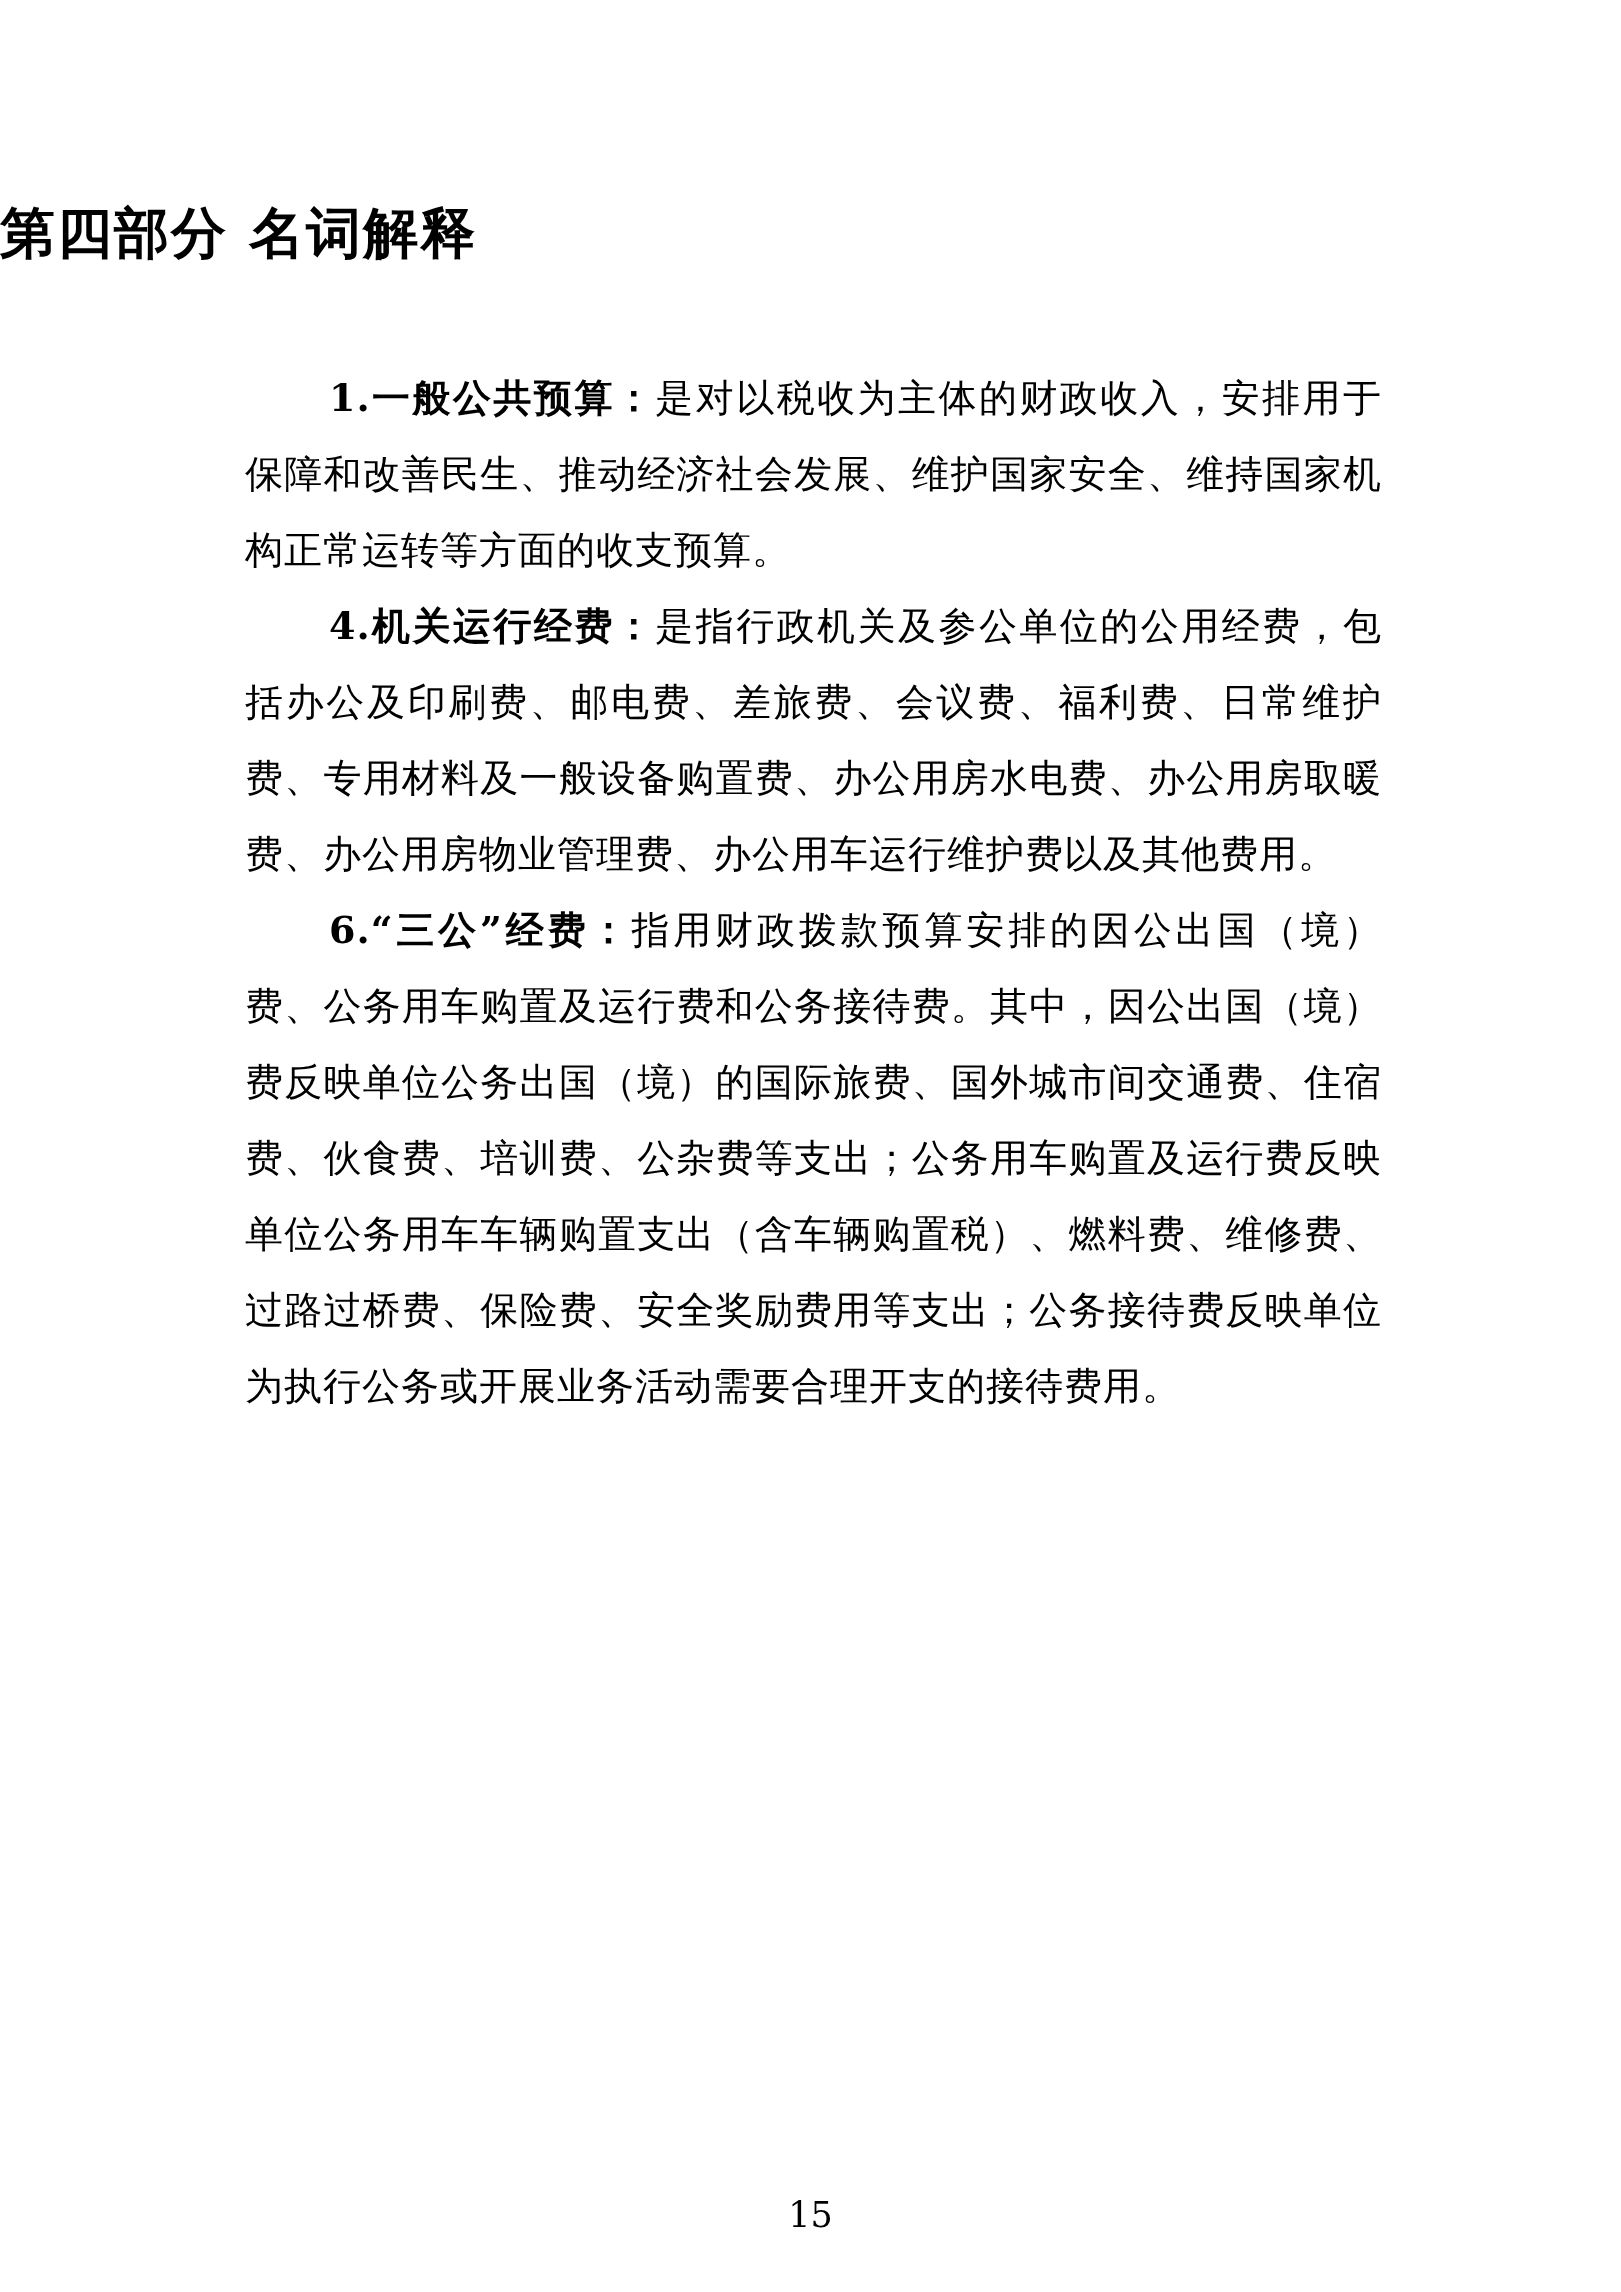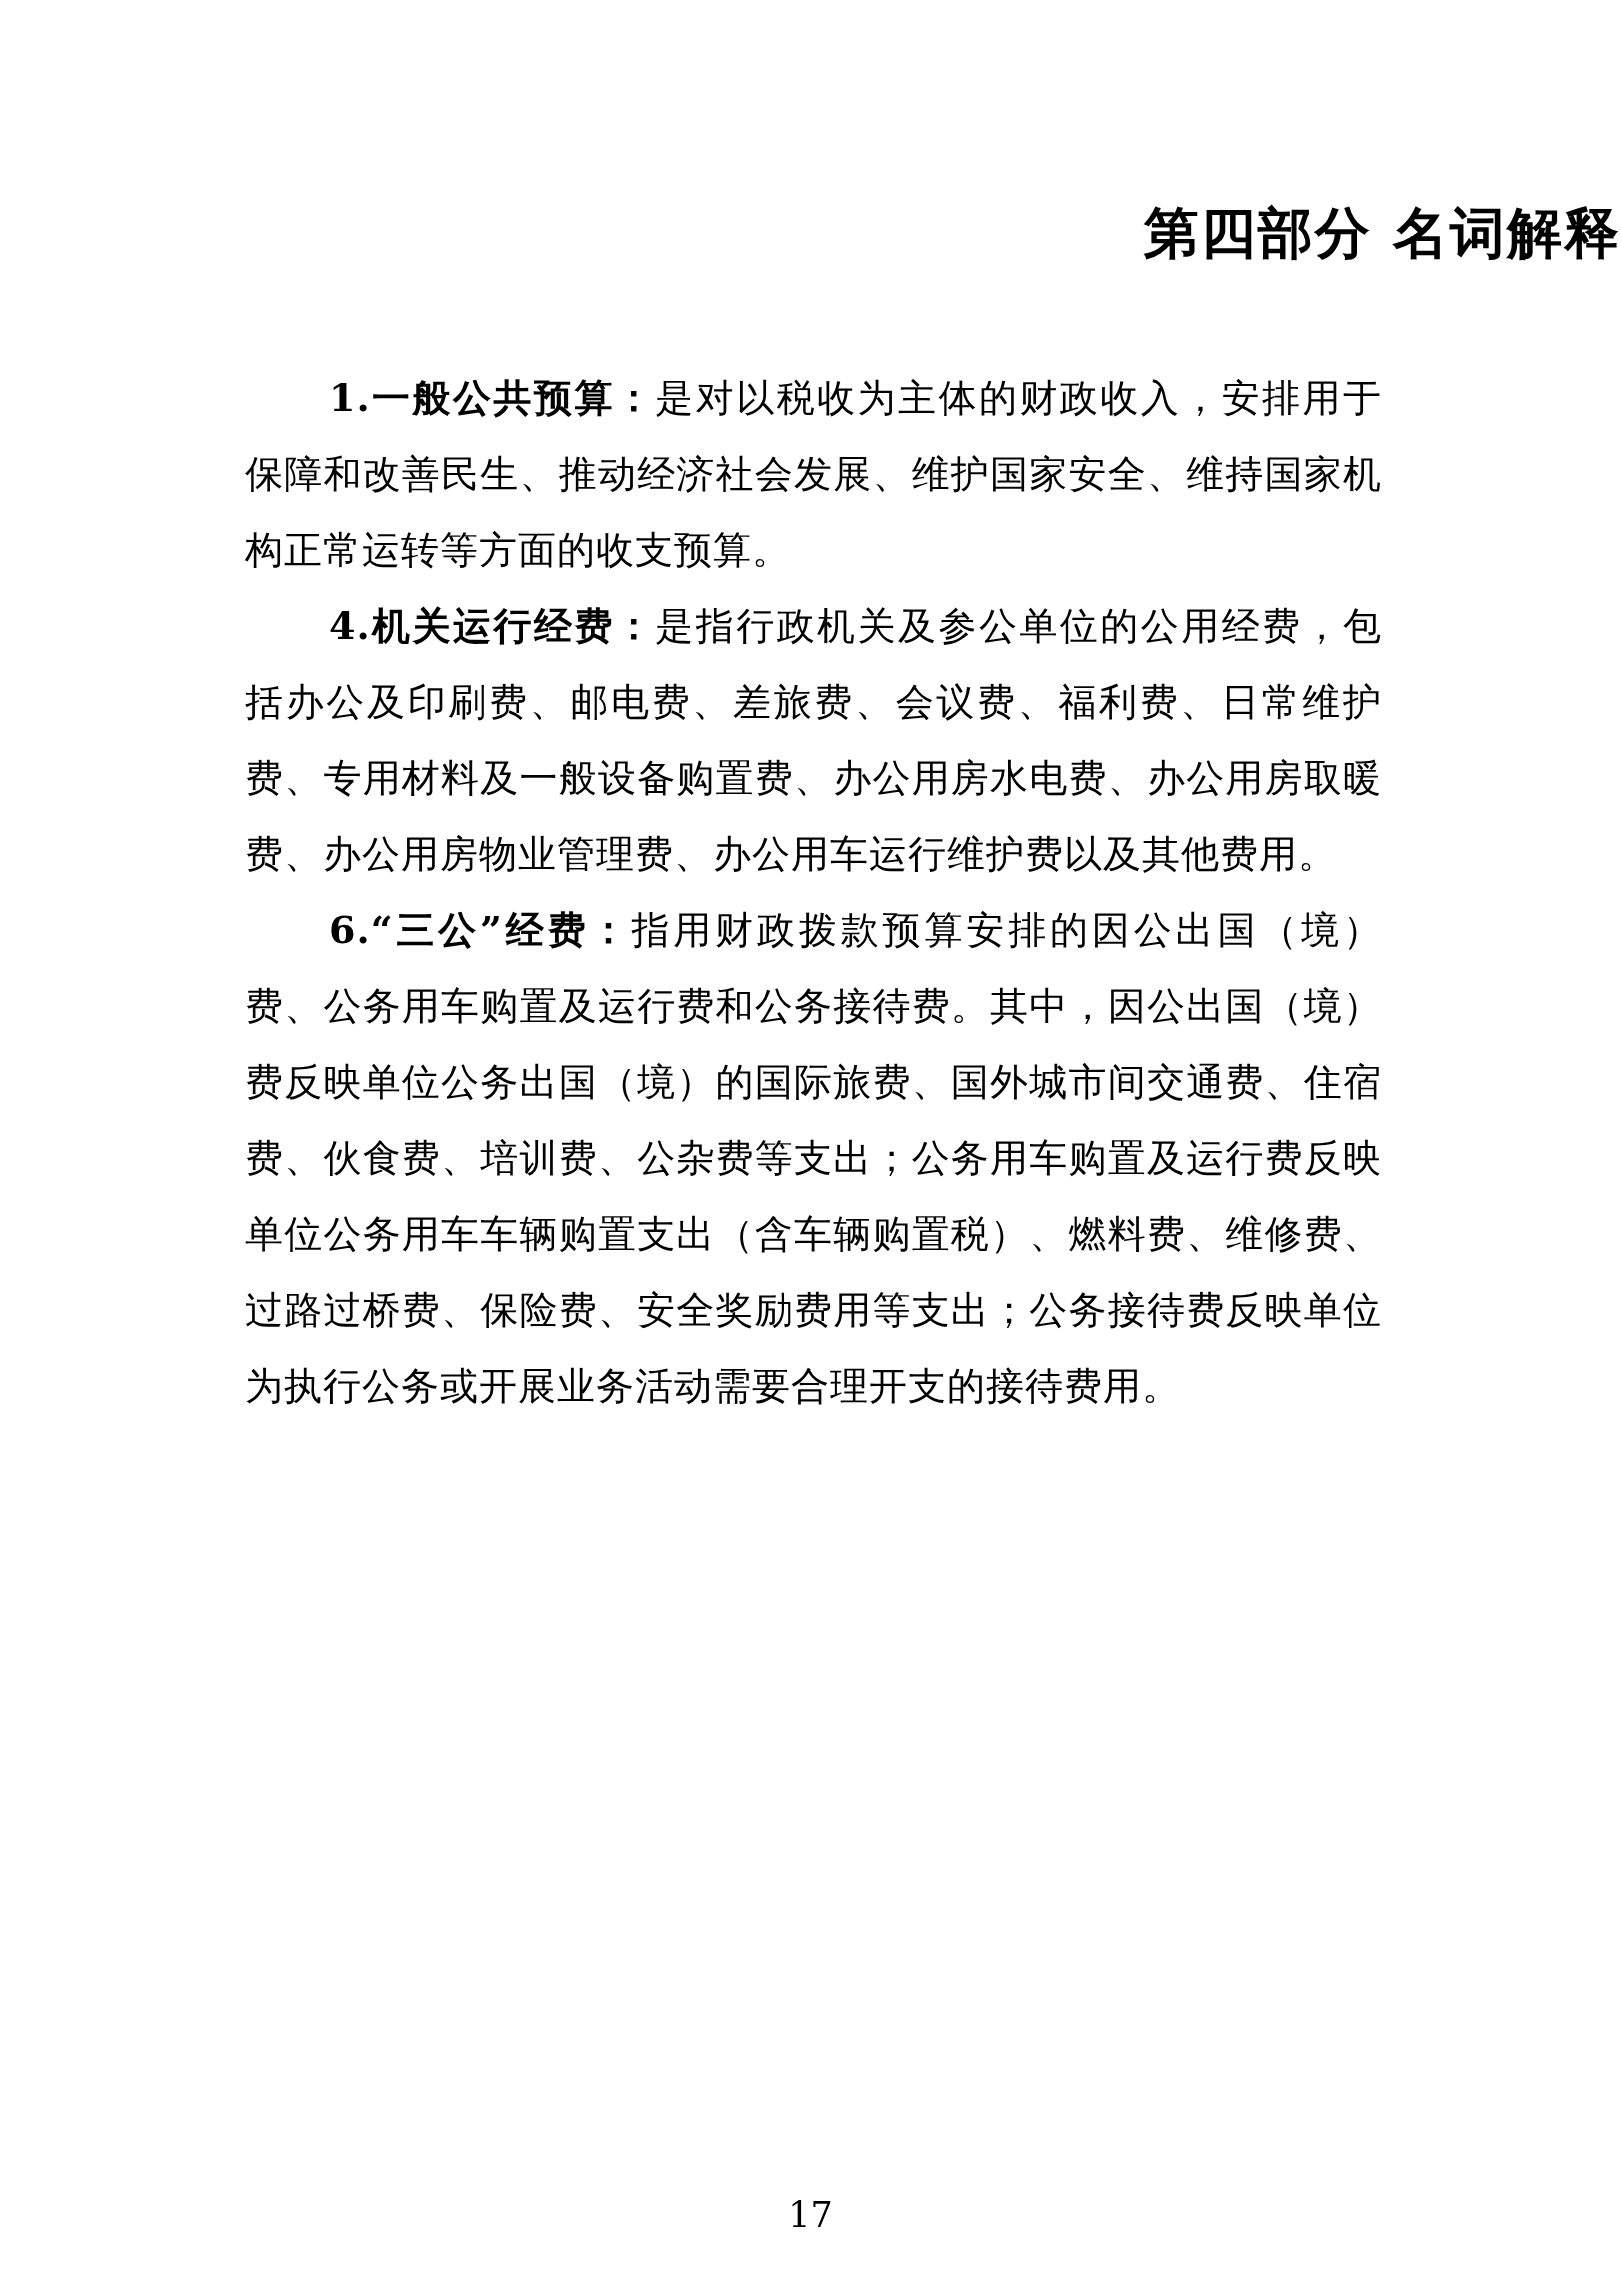--- a/index.html
+++ b/index.html
@@ -15,21 +15,21 @@
     color: #000000;
     overflow: hidden;
     font-family: "DejaVu Serif", "Liberation Serif", serif;
   }
   .doc-title {
     position: absolute;
     top: 194px;
     left: 0;
     width: 100%;
     margin: 0;
-    text-align: right;
+    text-align: left;
     font-size: 55px;
     line-height: 78px;
     font-weight: 700;
     letter-spacing: 2px;
     color: #000000;
     font-family: "DejaVu Serif", "Liberation Serif", serif;
   }
   .doc-body {
     position: absolute;
     left: 245px;
@@ -75,16 +75,16 @@
 
 
 
     <p class="para"><span class="term-label">4.机关运行经费：</span><span>是指行政机关及参公单位的公用经费，包括办公及印刷费、邮电费、差旅费、会议费、福利费、日常维护费、专用材料及一般设备购置费、办公用房水电费、办公用房取暖费、办公用房物业管理费、办公用车运行维护费以及其他费用。</span></p>
 
 
     <p class="para"><span class="term-label">6.“三公”经费：</span><span>指用财政拨款预算安排的因公出国（境）费、公务用车购置及运行费和公务接待费。其中，因公出国（境）费反映单位公务出国（境）的国际旅费、国外城市间交通费、住宿费、伙食费、培训费、公杂费等支出；公务用车购置及运行费反映单位公务用车车辆购置支出（含车辆购置税）、燃料费、维修费、过路过桥费、保险费、安全奖励费用等支出；公务接待费反映单位为执行公务或开展业务活动需要合理开支的接待费用。</span></p>
 
   </div>
 
-  <div class="page-number">17</div>
+  <div class="page-number">15</div>
 
 </div>
 
 
 </body></html>

